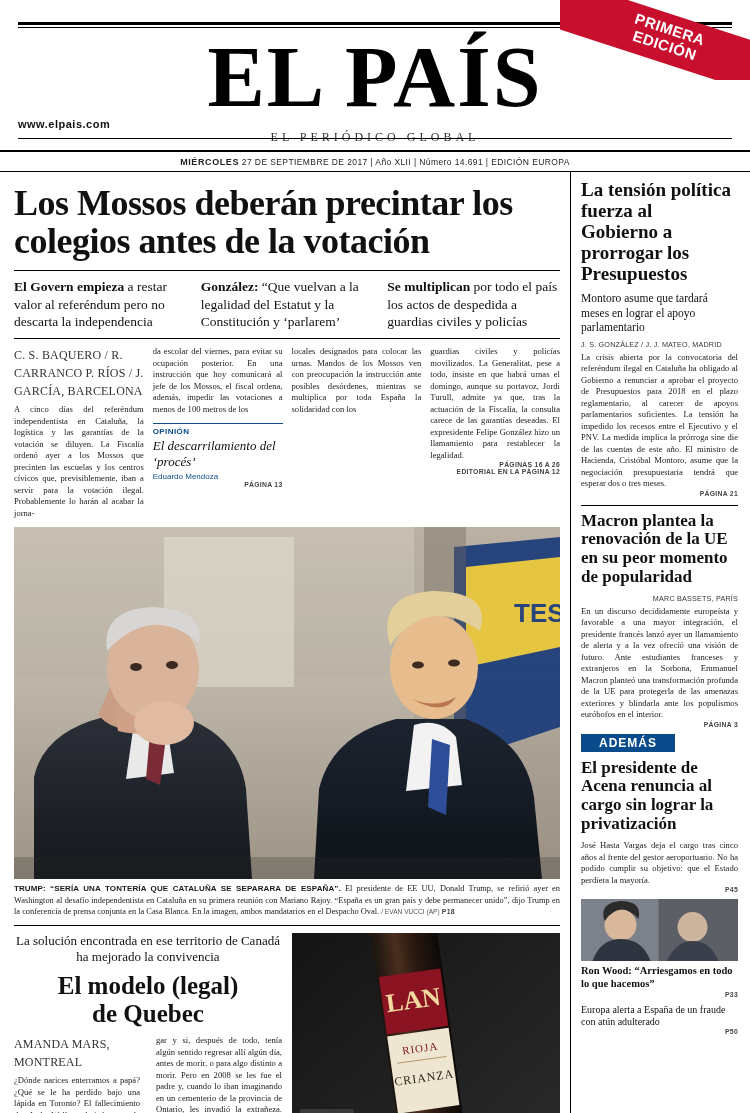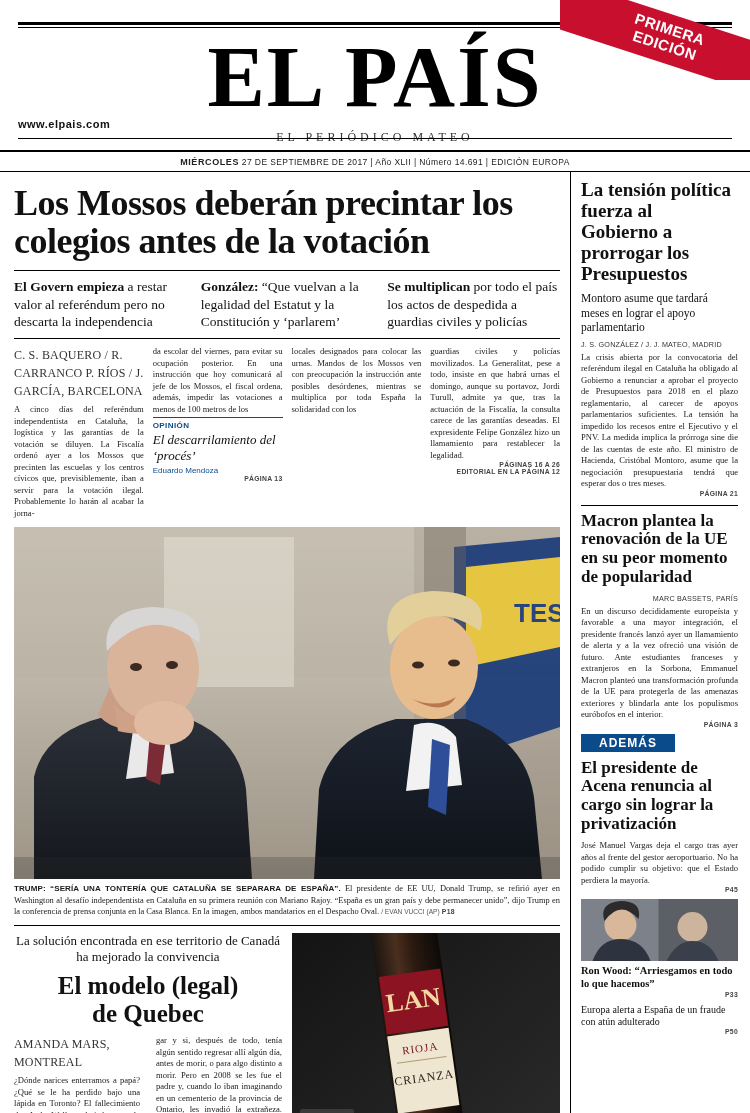--- a/index.html
+++ b/index.html
@@ -91,21 +91,21 @@
   .cols4 .c{flex:1;}
   .byline{
     font-family:Liberation Serif, serif;
     font-size:12px;letter-spacing:.2px;color:#333;
     text-transform:uppercase;line-height:1.5;margin-bottom:4px;
   }
   .bodytext{
     font-size:8.6px;line-height:1.34;text-align:justify;
     hyphens:auto;color:#1a1a1a;
   }
-  .opinion-box{margin-top:2px;border-top:1px solid #0a4b8c;padding-top:3px;}
+  .opinion-box{margin-top:8px;border-top:1px solid #0a4b8c;padding-top:3px;}
   .opinion-kicker{
     font-family:"Liberation Sans", sans-serif;
     font-size:8px;font-weight:bold;color:#0a4b8c;letter-spacing:.4px;
   }
   .opinion-title{font-size:13px;font-style:italic;line-height:1.18;margin:2px 0 3px 0;}
   .opinion-author{font-size:8px;color:#0a4b8c;font-family:"Liberation Sans", sans-serif;}
   .pageref{
     font-family:"Liberation Sans", sans-serif;
     font-size:6.8px;color:#444;letter-spacing:.3px;font-weight:bold;
   }
@@ -152,21 +152,21 @@
 <body>
 
 <div class="page">
 
   <div class="masthead">
     <div class="rules">
       <div class="rule-top"></div>
       <div class="rule-mid"></div>
     </div>
     <div class="logo">EL PAÍS</div>
-    <div class="tagline">EL PERIÓDICO MATEO</div>
+    <div class="tagline">EL PERIÓDICO GLOBAL</div>
     <div class="site">www.elpais.com</div>
     <div class="tagline-rule"></div>
 
     <div class="flag">
       <div class="flag-band">
         <div>PRIMERA</div>
         <div>EDICIÓN</div>
       </div>
     </div>
   </div>
@@ -355,21 +355,21 @@
         <div class="r-head small">Macron plantea la renovación de la UE en su peor momento de popularidad</div>
         <div class="r-byline" style="text-align:right">MARC BASSETS, París</div>
         <div class="r-body">En un discurso decididamente europeísta y favorable a una mayor integración, el presidente francés lanzó ayer un llamamiento de alerta y a la vez ofreció una visión de futuro. Ante estudiantes franceses y extranjeros en la Sorbona, Emmanuel Macron planteó una transformación profunda de la UE para protegerla de las amenazas exteriores y blindarla ante los populismos euróbofos en el interior.</div>
         <span class="pageref pageref-r">PÁGINA 3</span>
       </div>
 
       <div class="ademas">ADEMÁS</div>
 
       <div>
         <div class="r-head small">El presidente de Acena renuncia al cargo sin lograr la privatización</div>
-        <div class="r-body">José Manuel Vargas deja el cargo tras ayer años al frente del gestor aeroportuario. No ha podido cumplir su objetivo: que el Estado perdiera la mayoría.</div>
+        <div class="r-body">José Hasta Vargas deja el cargo tras cinco años al frente del gestor aeroportuario. No ha podido cumplir su objetivo: que el Estado perdiera la mayoría.</div>
         <span class="pageref pageref-r">P45</span>
       </div>
 
       <div>
         <div class="r-photo">
           <svg viewBox="0 0 158 62" preserveAspectRatio="xMidYMid slice" width="100%" height="62">
             <rect width="158" height="62" fill="#5c5f66"></rect>
             <rect x="0" y="0" width="78" height="62" fill="#7d818a"></rect>
             <circle cx="40" cy="26" r="16" fill="#d8b79b"></circle>
             <path d="M24 22 q16 -22 34 -2 q4 -18 -18 -18 q-22 2 -16 20z" fill="#2b2b2b"></path>

